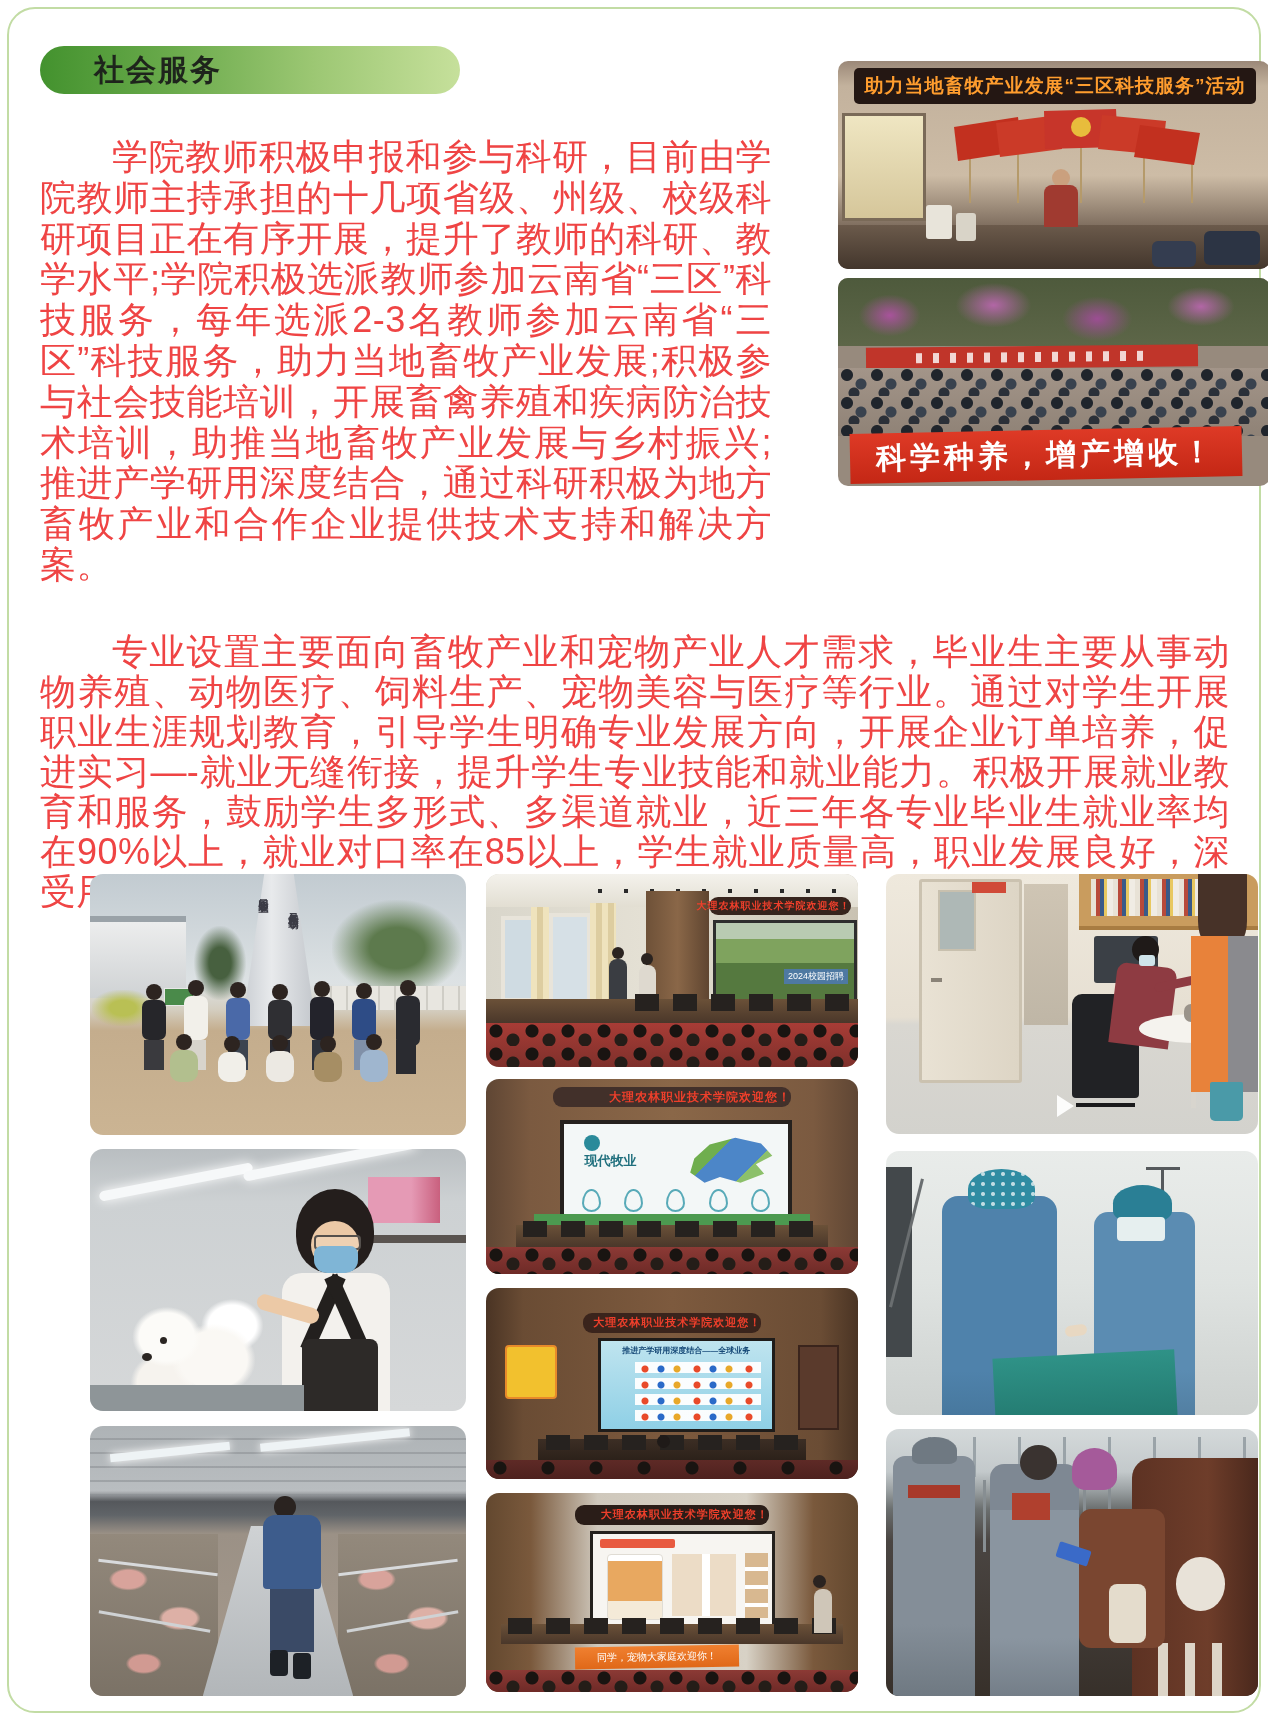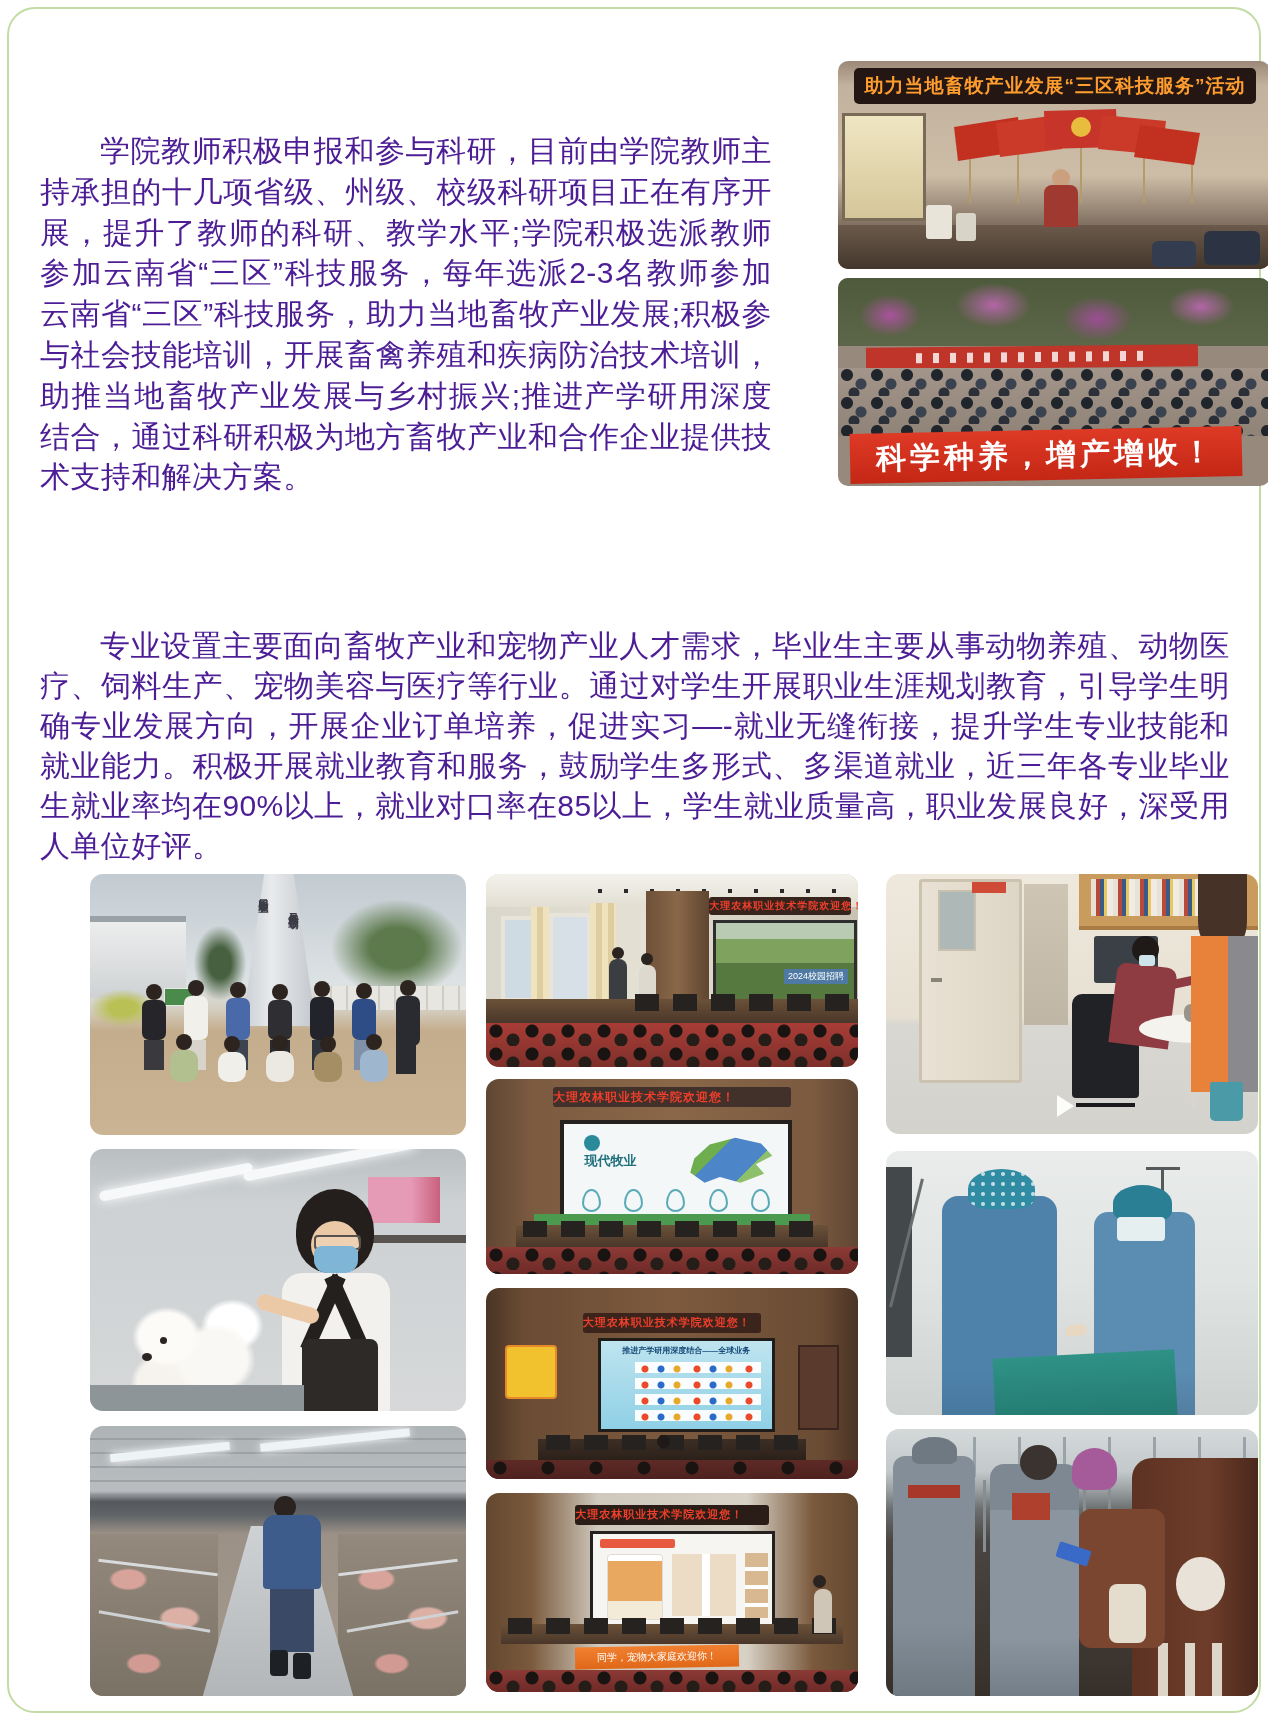--- a/index.html
+++ b/index.html
@@ -9,21 +9,21 @@
 
   
   .badge{position:absolute;left:40px;width:420px;height:48px;border-radius:26px;
          background:linear-gradient(90deg,#43922e 0%,#68a94a 30%,#9cc773 65%,#c6e09b 100%);
          display:flex;align-items:center;}
   #badge1{top:46px}
   #badge2{top:538px}
   .badge .t{margin-left:54px;font-size:30px;font-weight:bold;color:#1e241c;letter-spacing:2px;}
 
   
-  .para{position:absolute;font-size:30px;line-height:40.8px;color:#4c1d95;
+  .para{position:absolute;font-size:36px;line-height:40.8px;color:#ef4444;
         text-align:justify;text-indent:2em;letter-spacing:0.4px;}
   #para1{left:40px;top:101px;width:732px;}
   #para2{left:40px;top:596px;width:1190px;line-height:40px;}
 
   
   .ph{position:absolute;border-radius:13px;overflow:hidden;background:#ddd;}
   .ph div,.ph svg,.ph span{position:absolute;}
   #photoA{left:798px;top:45px;width:432px;height:208px;border-radius:10px;}
   #photoB{left:798px;top:262px;width:432px;height:208px;border-radius:10px;}
   #L1{left:50px;top:858px;width:376px;height:261px}
@@ -133,21 +133,21 @@
   .l3-railR{right:2%;top:52%;width:32%;height:3px;background:#d8dadc;transform:rotate(-7deg);}
   .l3-railL2{left:2%;top:72%;width:30%;height:3px;background:#cfd2d4;transform:rotate(10deg);}
   .l3-railR2{right:2%;top:72%;width:30%;height:3px;background:#cfd2d4;transform:rotate(-10deg);}
   .l3-head{left:49%;top:26%;width:22px;height:22px;background:#2a2320;border-radius:50%;}
   .l3-man{left:46%;top:33%;width:58px;height:74px;background:#3d5c8c;border-radius:12px 12px 4px 4px;}
   .l3-legs{left:48%;top:60%;width:44px;height:64px;background:#3a4a66;}
   .l3-boot1{left:48%;top:83%;width:18px;height:26px;background:#1d2126;border-radius:4px;}
   .l3-boot2{left:54%;top:84%;width:18px;height:26px;background:#1d2126;border-radius:4px;}
 
   
-  .led{background:#37241d;border-radius:3px;display:flex;align-items:center;justify-content:flex-start;}
+  .led{background:#37241d;border-radius:9px;display:flex;align-items:center;justify-content:flex-end;}
   .led span{position:static;font-weight:bold;color:#ee3f2b;white-space:nowrap;letter-spacing:1px;}
   .desk{background:linear-gradient(#6b5138,#4a372a);}
   .mons{background:repeating-linear-gradient(90deg,#26221f 0 24px,rgba(0,0,0,0) 24px 38px);}
   .aud{left:0;right:0;bottom:0;
     background:
       radial-gradient(circle at 10px 8px,#191411 6px,rgba(0,0,0,0) 7px),
       radial-gradient(circle at 27px 17px,#241d18 6px,rgba(0,0,0,0) 7px),
       linear-gradient(180deg,#8c3a35,#6e2a27);
     background-size:36px 23px,36px 23px,100% 100%;}
 
@@ -301,20 +301,23 @@
   .r3-rc{left:34%;top:24%;width:10%;height:10%;background:#b0402e;}
   .r3-pp{left:50%;top:7%;width:12%;height:16%;background:#a55a9a;border-radius:50% 50% 30% 30%;}
   .r3-dev{left:46%;top:44%;width:9%;height:6%;background:#3a6ac8;border-radius:2px;transform:rotate(18deg);}
 </style>
 </head>
 <body>
 
 <div class="page">
   <div class="frame"></div>
 
+  <div class="badge" id="badge1">
+    <span class="t">社会服务</span>
+  </div>
 
   <p class="para" id="para1">学院教师积极申报和参与科研，目前由学院教师主持承担的十几项省级、州级、校级科研项目正在有序开展，提升了教师的科研、教学水平;学院积极选派教师参加云南省“三区”科技服务，每年选派2-3名教师参加云南省“三区”科技服务，助力当地畜牧产业发展;积极参与社会技能培训，开展畜禽养殖和疾病防治技术培训，助推当地畜牧产业发展与乡村振兴;推进产学研用深度结合，通过科研积极为地方畜牧产业和合作企业提供技术支持和解决方案。</p>
 
   <figure class="ph" id="photoA">
     <div class="pA-led">
       <span>助力当地畜牧产业发展“三区科技服务”活动</span>
     </div>
     <div class="pA-screen"></div>
     <svg class="pA-flags" viewBox="0 0 310 100">
       <line x1="44" y1="30" x2="44" y2="96" stroke="#b59a6a" stroke-width="2"></line>

